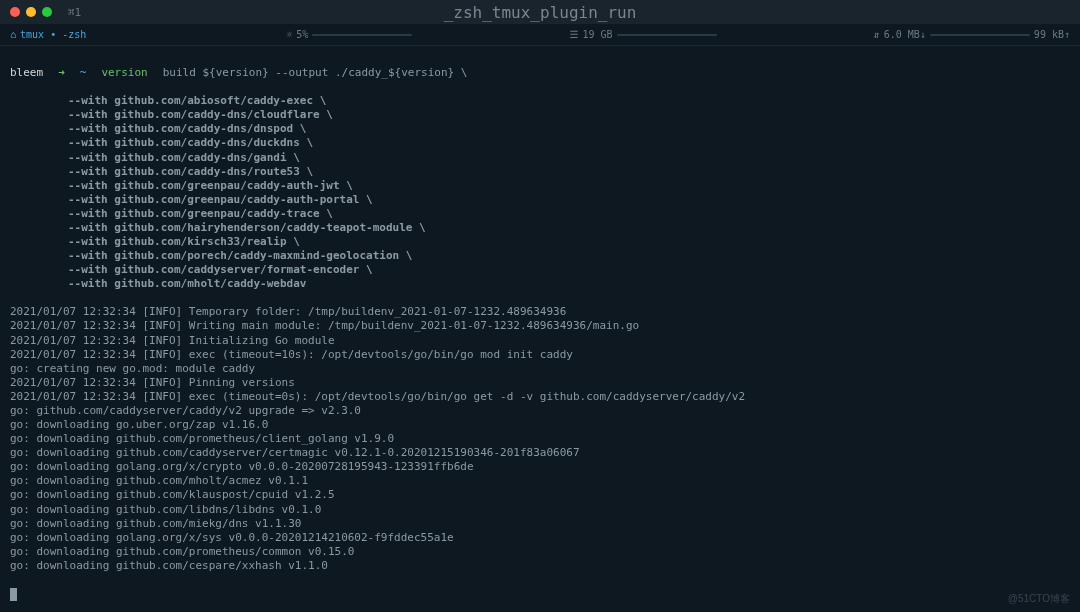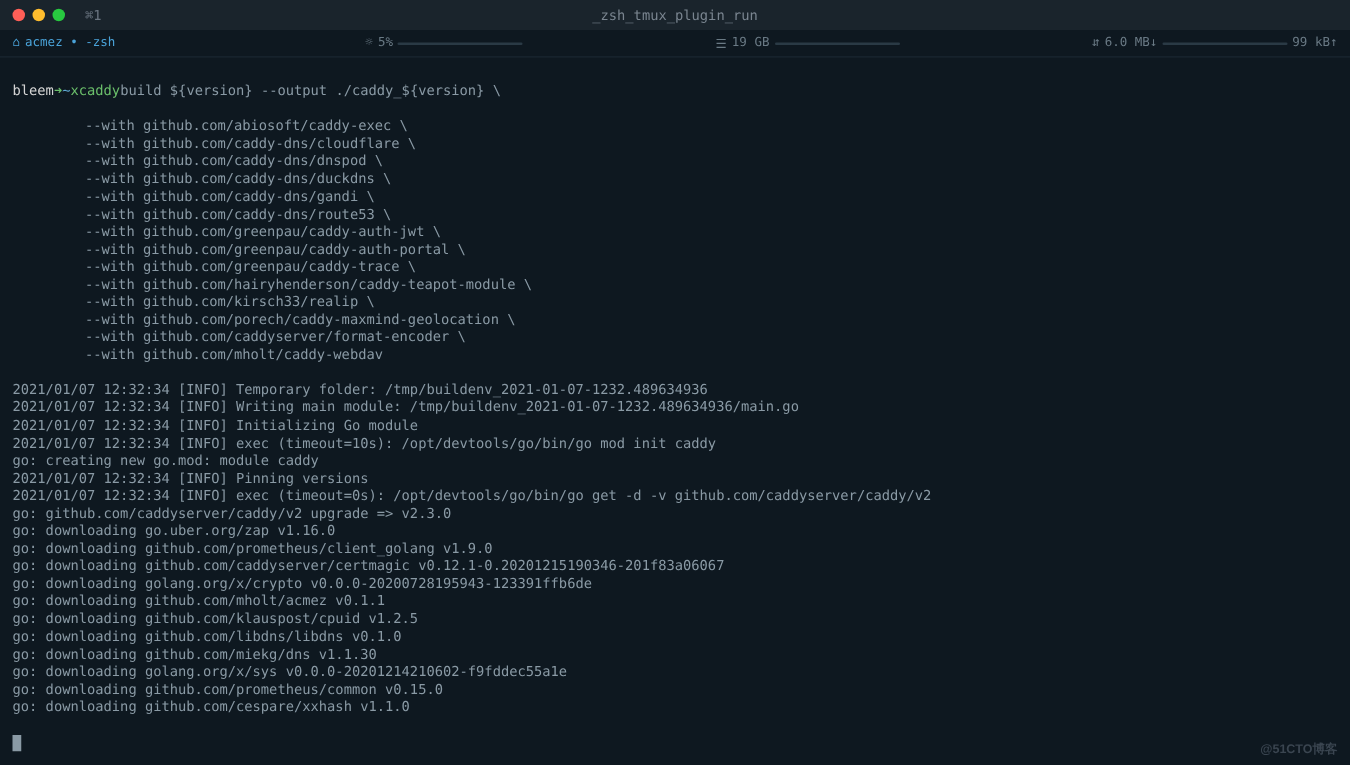--- a/index.html
+++ b/index.html
@@ -35,21 +35,21 @@
       border-radius: 50%;
     }
     .red { background: #ff5f57; }
     .yellow { background: #ffbd2e; }
     .green { background: #28c940; }
     .title-text {
       position: absolute;
       left: 50%;
       transform: translateX(-50%);
       color: #7a8590;
-      font-size: 11px;
+      font-size: 16px;
     }
     .title-left {
       margin-left: 16px;
       color: #6a7580;
       font-size: 11px;
     }
     .tabbar {
       height: 22px;
       background: #0e1820;
       display: flex;
@@ -85,66 +85,66 @@
       border-radius: 1px;
     }
     .terminal {
       padding: 6px 10px;
       line-height: 1.28;
       font-size: 11px;
       white-space: pre;
     }
     .prompt-line {
       display: flex;
-      gap: 0;
+      gap: 15px;
     }
     .prompt-user { color: #d4d4d4; }
     .prompt-arrow { color: #6bbf6b; }
     .prompt-tilde { color: #5fa8d3; }
     .cmd { color: #6bbf6b; }
     .cmd-text { color: #8a9aa5; }
     .line { color: #8a9aa5; }
     .cmd-indent {
       padding-left: 58px;
       color: #8a9aa5;
+      font-weight: bold;
     }
     .cursor {
       display: inline-block;
       width: 7px;
       height: 13px;
       background: #8a9aa5;
       vertical-align: bottom;
     }
     .watermark {
       position: absolute;
       right: 10px;
       bottom: 6px;
       color: #3a4550;
       font-size: 10px;
       font-family: sans-serif;
-      font-weight: bold;
     }
   </style>
 </head>
 <body>
 
 <div class="titlebar">
   <div class="traffic-lights">
     <div class="traffic-light red"></div>
     <div class="traffic-light yellow"></div>
     <div class="traffic-light green"></div>
   </div>
   <span class="title-left">⌘1</span>
   <span class="title-text">_zsh_tmux_plugin_run</span>
 </div>
 
 <div class="tabbar">
   <div class="tab-item">
     <span>⌂</span>
-    <span>acmez • -zsh</span>
+    <span>tmux • -zsh</span>
   </div>
   <div class="statusbar">
     <div class="stat-group">
       <span>☼</span>
       <span>5%</span>
       <div class="bar"></div>
     </div>
     <div class="stat-group" style="margin-left:auto;">
       <span>☰</span>
       <span>19 GB</span>
@@ -153,19 +153,19 @@
     <div class="stat-group" style="margin-left:auto;">
       <span>⇵</span>
       <span>6.0 MB↓</span>
       <div class="bar"></div>
       <span>99 kB↑</span>
     </div>
   </div>
 </div>
 
 <div class="terminal">
-<div class="prompt-line"><span class="prompt-user">bleem</span> <span class="prompt-arrow">➜</span>  <span class="prompt-tilde">~</span> <span class="cmd">xcaddy</span> <span class="cmd-text">build ${version} --output ./caddy_${version} \</span></div>
+<div class="prompt-line"><span class="prompt-user">bleem</span> <span class="prompt-arrow">➜</span>  <span class="prompt-tilde">~</span> <span class="cmd">version</span> <span class="cmd-text">build ${version} --output ./caddy_${version} \</span></div>
 <div id="with-container"><div class="cmd-indent">--with github.com/abiosoft/caddy-exec \</div><div class="cmd-indent">--with github.com/caddy-dns/cloudflare \</div><div class="cmd-indent">--with github.com/caddy-dns/dnspod \</div><div class="cmd-indent">--with github.com/caddy-dns/duckdns \</div><div class="cmd-indent">--with github.com/caddy-dns/gandi \</div><div class="cmd-indent">--with github.com/caddy-dns/route53 \</div><div class="cmd-indent">--with github.com/greenpau/caddy-auth-jwt \</div><div class="cmd-indent">--with github.com/greenpau/caddy-auth-portal \</div><div class="cmd-indent">--with github.com/greenpau/caddy-trace \</div><div class="cmd-indent">--with github.com/hairyhenderson/caddy-teapot-module \</div><div class="cmd-indent">--with github.com/kirsch33/realip \</div><div class="cmd-indent">--with github.com/porech/caddy-maxmind-geolocation \</div><div class="cmd-indent">--with github.com/caddyserver/format-encoder \</div><div class="cmd-indent">--with github.com/mholt/caddy-webdav</div></div>
 <div id="output-container"><div class="line">2021/01/07 12:32:34 [INFO] Temporary folder: /tmp/buildenv_2021-01-07-1232.489634936</div><div class="line">2021/01/07 12:32:34 [INFO] Writing main module: /tmp/buildenv_2021-01-07-1232.489634936/main.go</div><div class="line">2021/01/07 12:32:34 [INFO] Initializing Go module</div><div class="line">2021/01/07 12:32:34 [INFO] exec (timeout=10s): /opt/devtools/go/bin/go mod init caddy</div><div class="line">go: creating new go.mod: module caddy</div><div class="line">2021/01/07 12:32:34 [INFO] Pinning versions</div><div class="line">2021/01/07 12:32:34 [INFO] exec (timeout=0s): /opt/devtools/go/bin/go get -d -v github.com/caddyserver/caddy/v2</div><div class="line">go: github.com/caddyserver/caddy/v2 upgrade =&gt; v2.3.0</div><div class="line">go: downloading go.uber.org/zap v1.16.0</div><div class="line">go: downloading github.com/prometheus/client_golang v1.9.0</div><div class="line">go: downloading github.com/caddyserver/certmagic v0.12.1-0.20201215190346-201f83a06067</div><div class="line">go: downloading golang.org/x/crypto v0.0.0-20200728195943-123391ffb6de</div><div class="line">go: downloading github.com/mholt/acmez v0.1.1</div><div class="line">go: downloading github.com/klauspost/cpuid v1.2.5</div><div class="line">go: downloading github.com/libdns/libdns v0.1.0</div><div class="line">go: downloading github.com/miekg/dns v1.1.30</div><div class="line">go: downloading golang.org/x/sys v0.0.0-20201214210602-f9fddec55a1e</div><div class="line">go: downloading github.com/prometheus/common v0.15.0</div><div class="line">go: downloading github.com/cespare/xxhash v1.1.0</div></div>
 <span class="cursor"></span>
 </div>
 
 <div class="watermark">@51CTO博客</div>
 
 </body></html>

